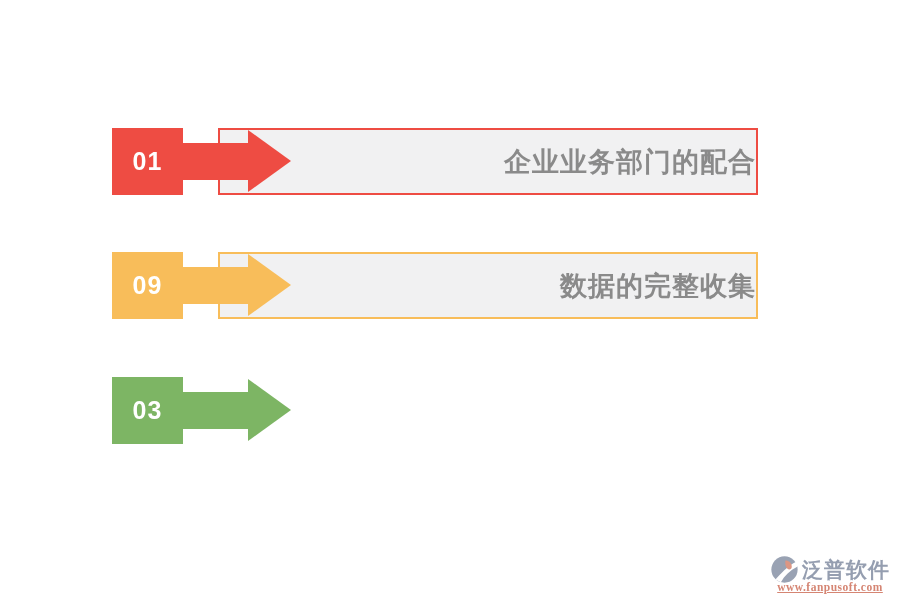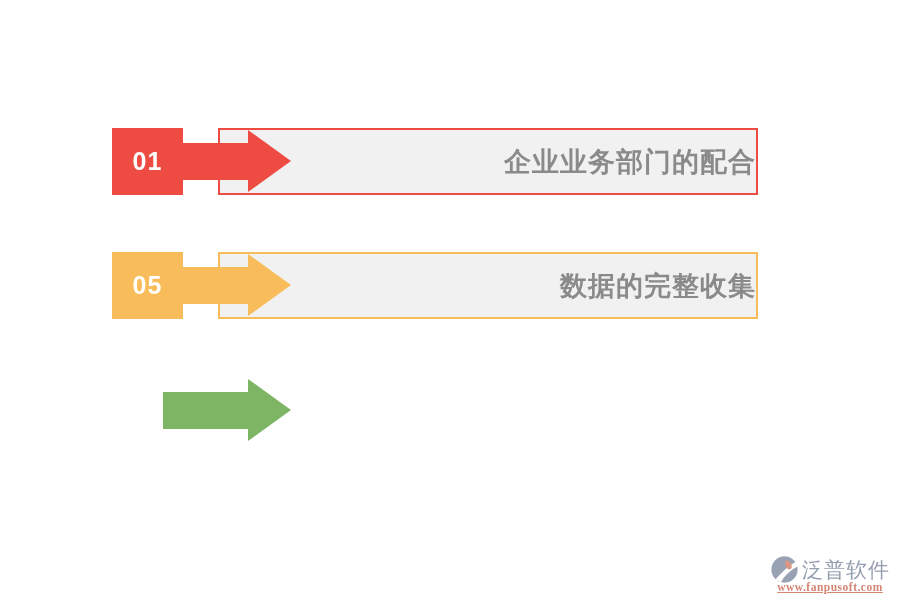--- a/index.html
+++ b/index.html
@@ -83,21 +83,21 @@
     align-items: center;
   }
   .logo-top {
     display: flex;
     align-items: center;
     gap: 3px;
   }
   .logo-icon { width: 29px; height: 29px; display: block; }
   .logo-brand {
     font-size: 21px;
-    font-weight: normal;
+    font-weight: bold;
     letter-spacing: 1px;
     white-space: nowrap;
   }
   .logo-url {
     margin-top: -3px;
     font-family: "Liberation Serif", "DejaVu Serif", serif;
     font-weight: bold;
     font-size: 11.5px;
     letter-spacing: 0.5px;
     white-space: nowrap;
@@ -114,26 +114,27 @@
   <div class="arrow-head"></div>
   <div class="num-block">01</div>
 </div>
 
 <div class="row row-1" style="--accent: #f8bd5a;">
   <div class="label-box">
     <span class="label-text">数据的完整收集</span>
   </div>
   <div class="arrow-stem"></div>
   <div class="arrow-head"></div>
-  <div class="num-block">05</div>
+  <div class="num-block">09</div>
 </div>
 
 <div class="row row-2" style="--accent: #7db564;">
   <div class="arrow-stem"></div>
   <div class="arrow-head"></div>
+  <div class="num-block">03</div>
 </div>
 
 <div class="footer-logo">
   <div class="logo-top">
     <svg class="logo-icon" viewBox="0 0 32 32" aria-hidden="true">
       <circle cx="16" cy="16" r="14.5" fill="#99a2b3"></circle>
       <path d="M6 27 C12 21 18 13 30 7 L30 13 C22 17 16 23 12 30 Z" fill="#ffffff"></path>
       <path d="M17 6 C21 6 24 9 24 13 C24 16 21 17 19 15 C17 13 16.5 9 17 6 Z" fill="#dd9683"></path>
     </svg>
     <span class="logo-brand" style="color: rgb(149, 158, 176);">泛普软件</span>

